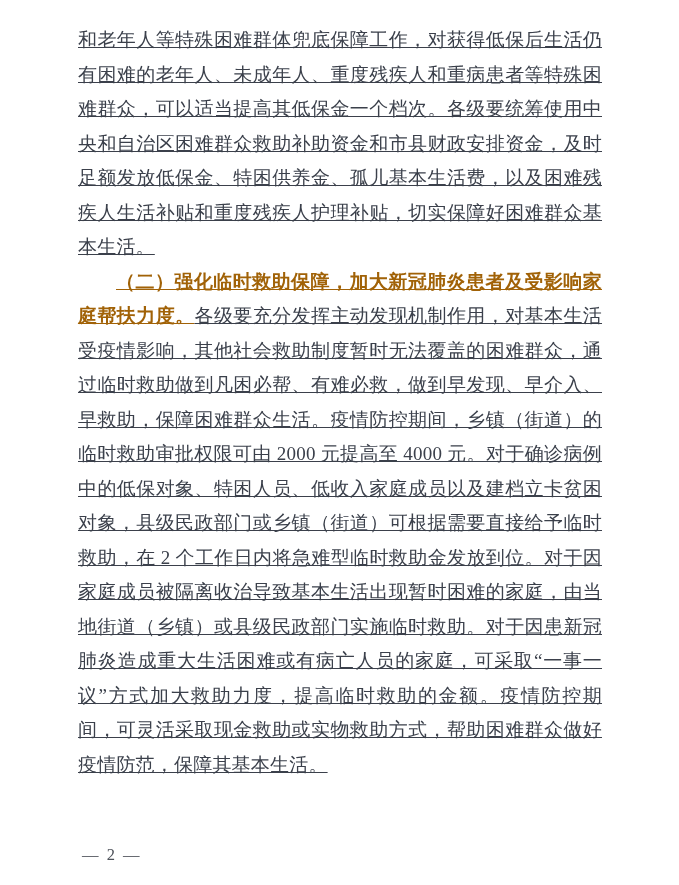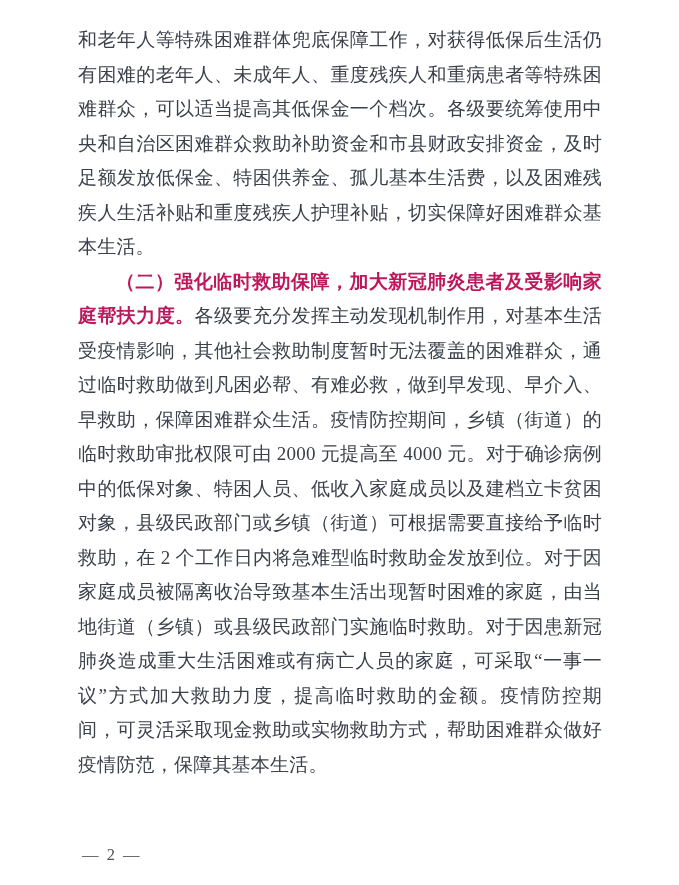--- a/index.html
+++ b/index.html
@@ -32,24 +32,25 @@
     letter-spacing: 0.2px;
   }
   .para {
     margin: 0;
   }
   .para.indent {
     text-indent: 2em;
   }
   .run {
     font-weight: 400;
+    text-decoration: underline;
   }
   .run.bold {
     font-weight: 700;
-    color: #be185d;
+    color: #a16207;
   }
   .page-number {
     position: absolute;
     left: 82px;
     top: 845px;
     font-size: 16.5px;
     line-height: 20px;
     color: #4e525a;
     letter-spacing: 2px;
   }

